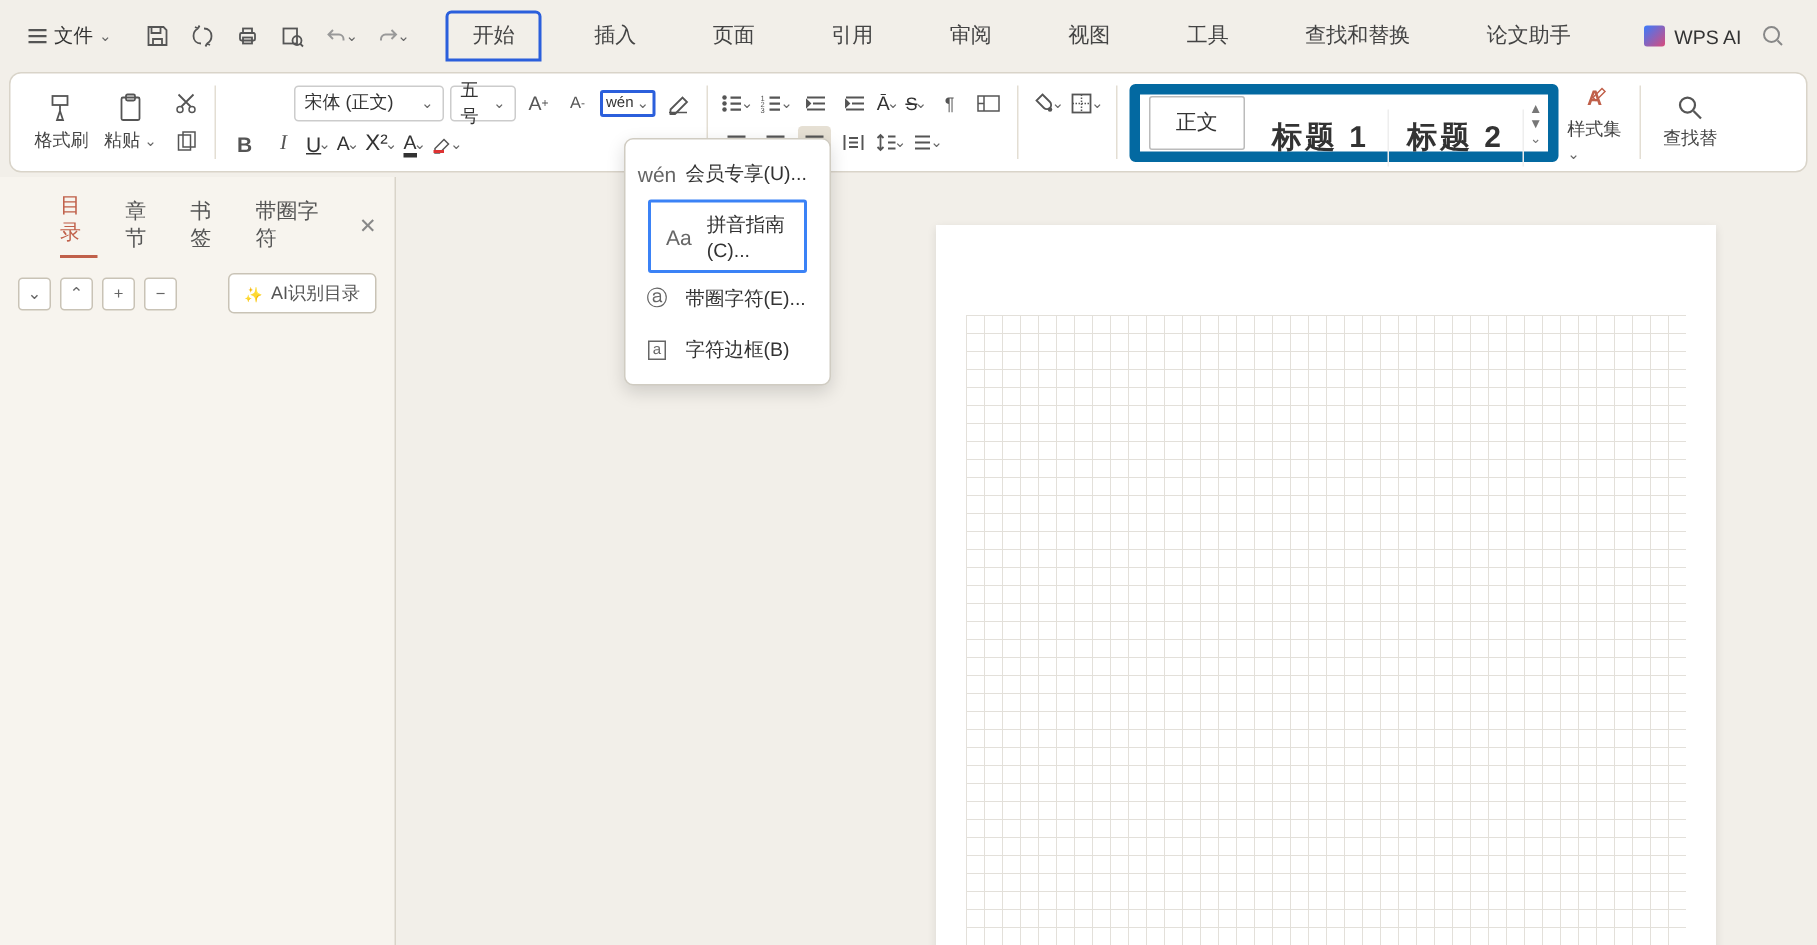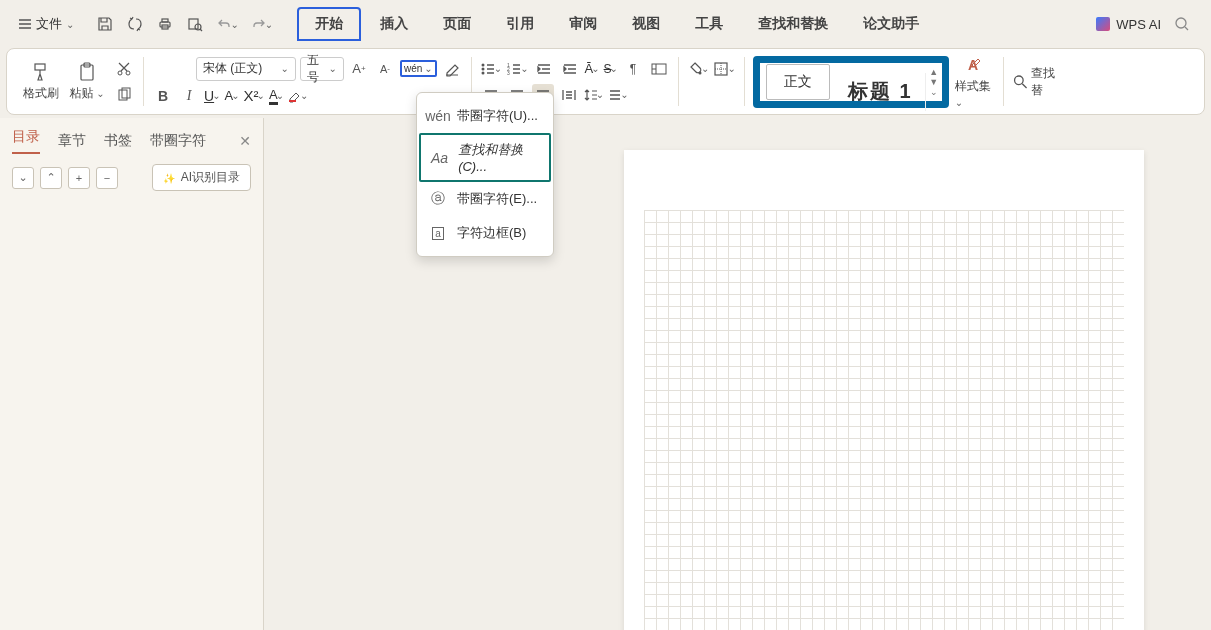--- a/index.html
+++ b/index.html
@@ -4,21 +4,21 @@
 <style>
   * { margin: 0; padding: 0; box-sizing: border-box; font-family: "Microsoft YaHei", Arial, sans-serif; }
   body { width: 1211px; height: 630px; background: #f2efe9; overflow: hidden; font-size: 12px; color: #333; }
 
   
   .menubar { height: 48px; display: flex; align-items: center; padding: 0 10px; gap: 4px; }
   .file-btn { display: flex; align-items: center; gap: 4px; padding: 4px 8px; font-size: 13px; }
   .hamburger { display:inline-block; width:14px; }
   .menubar .qa { display:flex; align-items:center; gap:12px; margin-left:10px; }
   .qa-icon { width:18px; height:18px; display:flex; align-items:center; justify-content:center; color:#555; }
-  .tabs { display:flex; align-items:center; margin-left:20px; gap:3px;font-weight:bold; }
+  .tabs { display:flex; align-items:center; margin-left:20px; gap:19px; }
   .tab { padding:6px 16px; font-size:14px; color:#444; border-radius:4px 4px 0 0; }
   .tab.highlight { border:2px solid #2b5fdc; }
   .wps-ai { margin-left:auto; display:flex; align-items:center; gap:6px; font-size:13px; color:#333; margin-right:8px;}
   .ai-logo { width:14px; height:14px; background: linear-gradient(135deg,#3a7bfd,#d94b7b); border-radius:2px; }
   .search-top { width:18px; height:18px; display:flex; align-items:center; justify-content:center; color:#777; margin-right:10px;}
   .chevron { font-size:10px; color:#666; }
 
   
   .ribbon { background:#fff; border:1px solid #d9d4c9; border-radius:8px; margin:0 6px; height:67px; display:flex; align-items:stretch; padding:2px 6px; position:relative; }
   .group { display:flex; align-items:center; gap:6px; padding:0 8px; }
@@ -33,36 +33,36 @@
   .iconrow { display:flex; align-items:center; gap:4px; }
   .combo { display:flex; align-items:center; }
   .combo .chevron { margin-left:-2px; }
   .pinyin-btn { border:2px solid #2b5fdc; padding:1px 2px; border-radius:2px; display:flex; align-items:center; gap:2px; }
   .styles-gallery { border:7px solid #0369a1; border-radius:4px; display:flex; align-items:center; height:52px; margin:6px 0; }
   .style-item { width:90px; height:100%; display:flex; align-items:center; justify-content:center; border-right:1px solid #eee; font-size:14px; }
   .style-item.bodytxt { border:1px solid #bbb; margin:6px; height:36px; border-radius:2px; width:64px;}
   .style-item.h { font-weight:bold; font-size:20px; letter-spacing:2px;margin-top:20px;}
   .gallery-scroll { width:16px; display:flex; flex-direction:column; }
   .gallery-scroll span { flex:1; display:flex; align-items:center; justify-content:center; font-size:9px; color:#777;}
-  .find-panel { display:flex; align-items:center; justify-content:center; gap:2px; width:50px; font-size:12px; color:#444; }
+  .find-panel { display:flex; flex-direction:column; align-items:center; justify-content:center; gap:2px; width:50px; font-size:12px; color:#444; }
 
   
   .sidepanel { position:absolute; top:118px; left:0; width:264px; bottom:0; background:#f7f4ee; border-right:1px solid #d9d4c9; }
   .sp-tabs { display:flex; align-items:center; gap:18px; padding:10px 12px 0 12px; font-size:14px; color:#555; }
-  .sp-tabs span.active { color:#c0604a; border-bottom:2px solid #c0604a; padding-bottom:6px;}
+  .sp-tabs span.active { color:#c0604a; border-bottom:2px solid #c0604a; padding-bottom:6px;margin-left:28px;}
   .sp-close { margin-left:auto; color:#888; font-size:14px;}
   .sp-controls { display:flex; align-items:center; gap:6px; padding:10px 12px; }
   .sq { width:22px; height:22px; border:1px solid #c9c3b6; border-radius:3px; display:flex; align-items:center; justify-content:center; background:#fff; font-size:11px; color:#666;}
   .ai-toc { margin-left:auto; border:1px solid #c9c3b6; background:#fff; border-radius:4px; padding:4px 10px; display:flex; align-items:center; gap:4px; font-size:12px; color:#555;}
 
   
   .dropdown { position:absolute; top:92px; left:416px; width:138px; background:#fff; border:1px solid #d0ccc2; border-radius:6px; box-shadow:0 4px 12px rgba(0,0,0,.15); padding:6px 0; z-index:50; }
   .dd-item { display:flex; align-items:center; gap:10px; padding:8px 12px; font-size:13px; color:#333; }
   .dd-item .dic { width:18px; display:flex; align-items:center; justify-content:center; color:#666; font-size:14px; }
-  .dd-item.hl { border:2px solid #0f766e; margin:0 2px; border-radius:2px; padding:6px 10px;font-style:italic;}
+  .dd-item.hl { border:2px solid #3b82f6; margin:0 15px; border-radius:2px; padding:6px 10px;}
 
   
   .docwrap { position:absolute; top:118px; left:264px; right:0; bottom:0; background:#f2efe9; overflow:hidden; }
   .page { position:absolute; top:32px; left:360px; width:520px; height:700px; background:#fff; box-shadow:0 2px 6px rgba(0,0,0,.1); }
   .grid { position:absolute; top:60px; left:20px; right:20px; bottom:0; 
     background-image: linear-gradient(#c9c3b6 1px, transparent 1px), linear-gradient(90deg,#c9c3b6 1px, transparent 1px);
     background-size: 12px 12px; background-color:#fff; opacity:.5;}
 
   svg { display:block; }
 </style>
@@ -344,20 +344,23 @@
   <div class="group-sep"></div>
 
   <div class="group" style="flex:0 0 auto;">
     <div class="styles-gallery">
       <div class="style-item bodytxt">
           <span>正文</span>
         </div>
       <div class="style-item h">
           <span>标题 1</span>
         </div>
+      <div class="style-item h">
+          <span>标题 2</span>
+        </div>
       <div class="gallery-scroll">
           <span>▲</span>
           <span>▼</span>
           <span>⌄</span>
         </div>
     </div>
     <div class="big-btn">
       <span class="ic">
           <svg width="20" height="20" viewBox="0 0 20 20">
             <text x="3" y="15" font-size="14" fill="#c0604a" font-weight="bold">A</text>
@@ -376,25 +379,25 @@
           <path d="M12 12l5 5" stroke="#555" stroke-width="1.5"></path>
         </svg>
       <span>查找替</span>
     </div>
   </div>
 </div>
 
 <div class="dropdown">
   <div class="dd-item">
     <span class="dic">wén</span>
-    <span>带圈字符(U)...</span>
+    <span>会员专享(U)...</span>
   </div>
   <div class="dd-item hl">
     <span class="dic">Aa</span>
-    <span>查找和替换(C)...</span>
+    <span>拼音指南(C)...</span>
   </div>
   <div class="dd-item">
     <span class="dic">ⓐ</span>
     <span>带圈字符(E)...</span>
   </div>
   <div class="dd-item">
     <span class="dic">
         <span style="border:1px solid #666;padding:0 2px;font-size:10px;">a</span>
       </span>
     <span>字符边框(B)</span>

